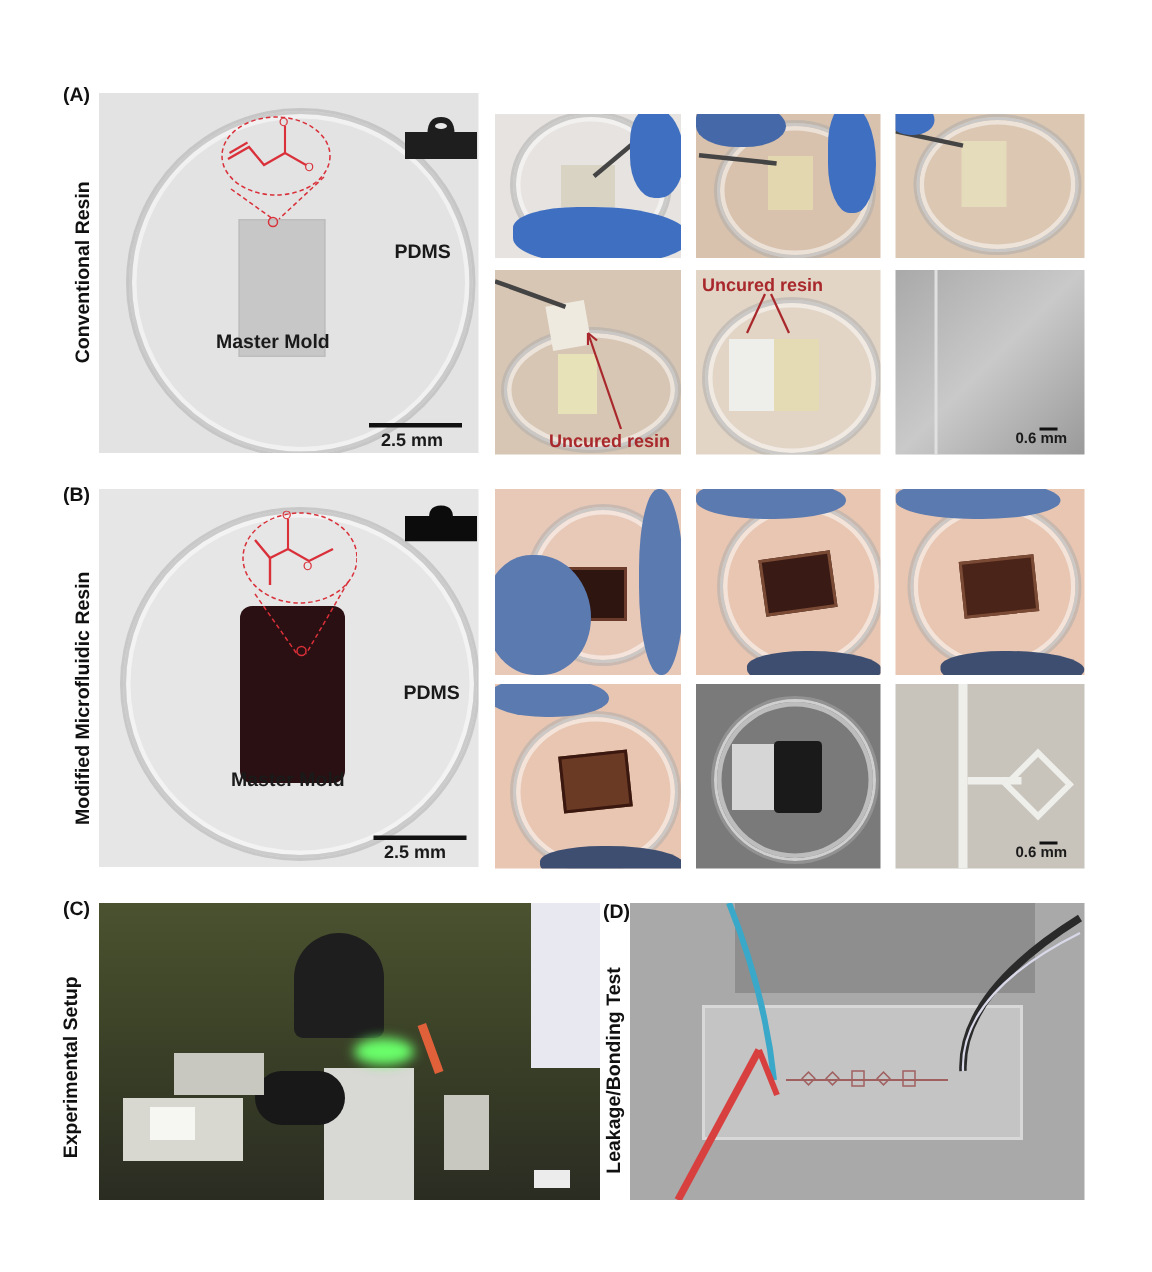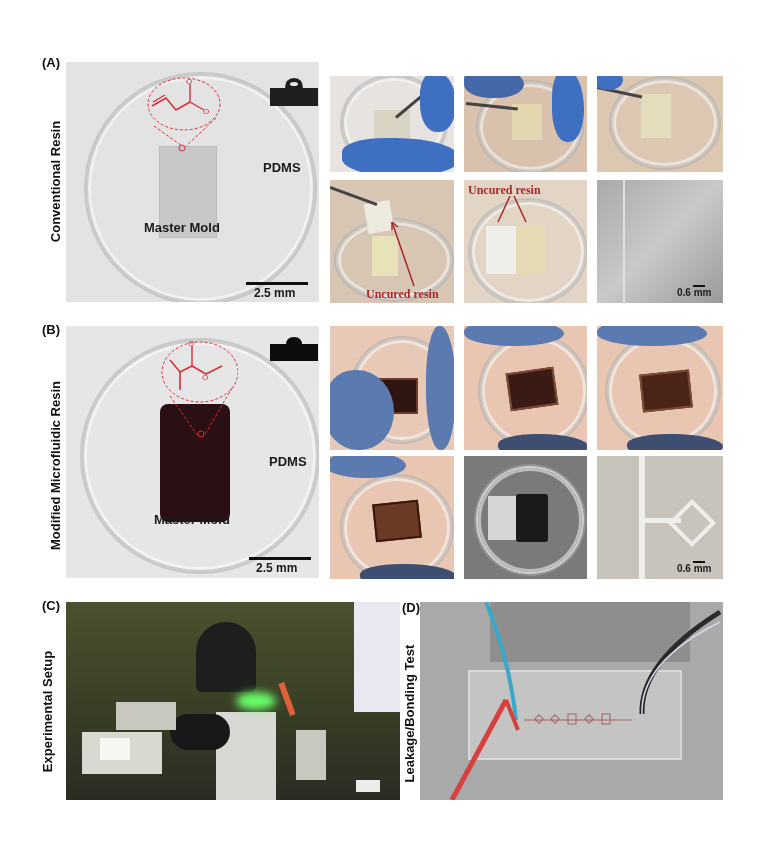--- a/index.html
+++ b/index.html
@@ -2,21 +2,21 @@
 <html><head>
 <meta charset="utf-8">
 <style>
   html,body{margin:0;padding:0;background:#ffffff;}
   body{width:768px;height:848px;position:relative;overflow:hidden;font-family:"Liberation Sans",sans-serif;}
   .abs{position:absolute;}
   .plabel{position:absolute;font-weight:bold;font-size:13px;color:#111;}
   .vlabel{position:absolute;font-weight:bold;font-size:13px;color:#111;transform:rotate(-90deg);transform-origin:center center;white-space:nowrap;text-align:center;}
   .panel{position:absolute;overflow:hidden;}
   .txt-bold{font-weight:bold;color:#1a1a1a;position:absolute;white-space:nowrap;}
-  .red-txt{color:#a8282c;font-weight:bold;position:absolute;white-space:nowrap;font-size:12px;font-family:Liberation Serif, serif;}
+  .red-txt{color:#a8282c;font-weight:bold;position:absolute;white-space:nowrap;font-size:12px;}
   .scalebar{position:absolute;height:3px;background:#111;}
   .dish{position:absolute;border-radius:50%;border:2px solid rgba(200,200,200,0.9);box-shadow:inset 0 0 0 3px rgba(255,255,255,0.5),0 0 0 2px rgba(170,170,170,0.5);}
   .glove{position:absolute;background:#3f6fc0;border-radius:40% 60% 50% 50%;}
   .glove2{position:absolute;background:#5a7ab0;border-radius:45% 55% 50% 50%;}
   .tweezer{position:absolute;height:3px;background:#444;transform-origin:left center;}
 </style>
 </head>
 <body>
 
 <div class="plabel" style="left:42px;top:55px;">(A)</div>

